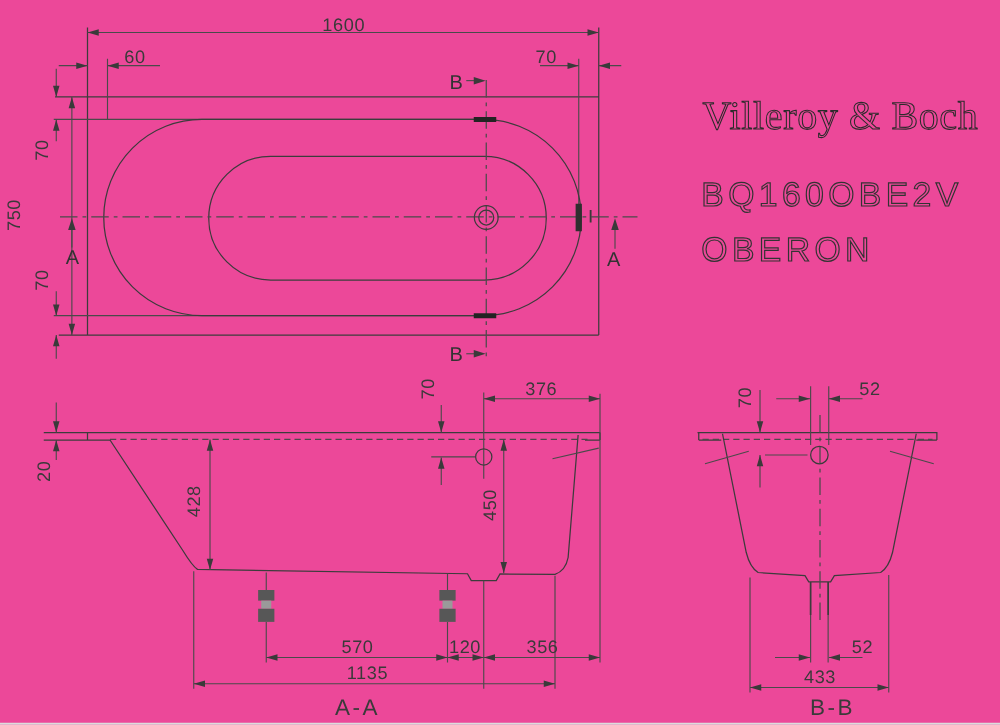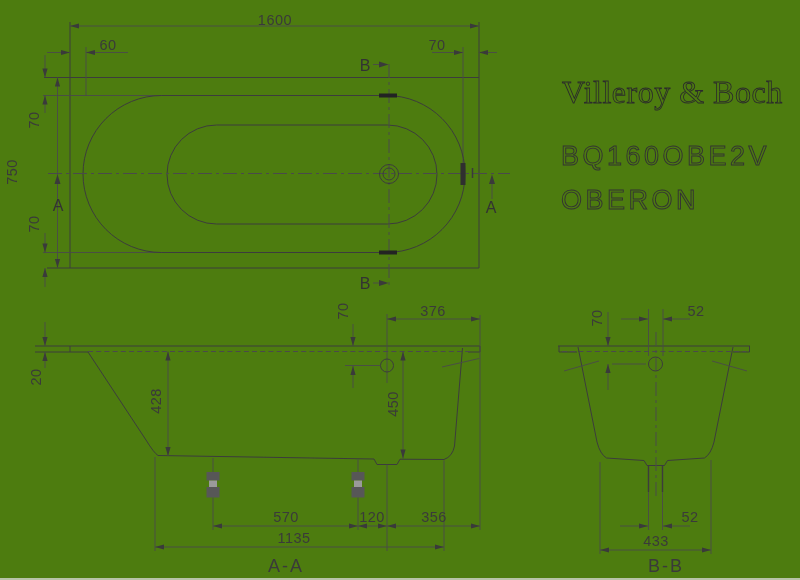--- a/index.html
+++ b/index.html
@@ -1,17 +1,17 @@
 <!DOCTYPE html>
 <html><head>
 <meta charset="utf-8">
 <style>
   html,body{margin:0;padding:0;background:#fff;}
   .sheet{
-    position:relative;width:800px;height:580px;background:#4d7c0f;overflow:hidden;
+    position:relative;width:800px;height:580px;background:#ec4899;overflow:hidden;
     font-family:"Liberation Sans", sans-serif;
   }
   svg{position:absolute;left:0;top:0;}
   .ln{stroke:#3c3c3c;stroke-width:1;fill:none;}
   .ln-thin{stroke:#4a4a4a;stroke-width:0.9;fill:none;}
   .hid{stroke:#4a4a4a;stroke-width:1;fill:none;stroke-dasharray:5 3.2;}
   .cl{stroke:#4a4a4a;stroke-width:1;fill:none;stroke-dasharray:14 4 3 4;}
   .thick{stroke:#232323;stroke-width:4;fill:none;}
   .arr{fill:#3a3a3a;stroke:none;}
   .dimtxt{

